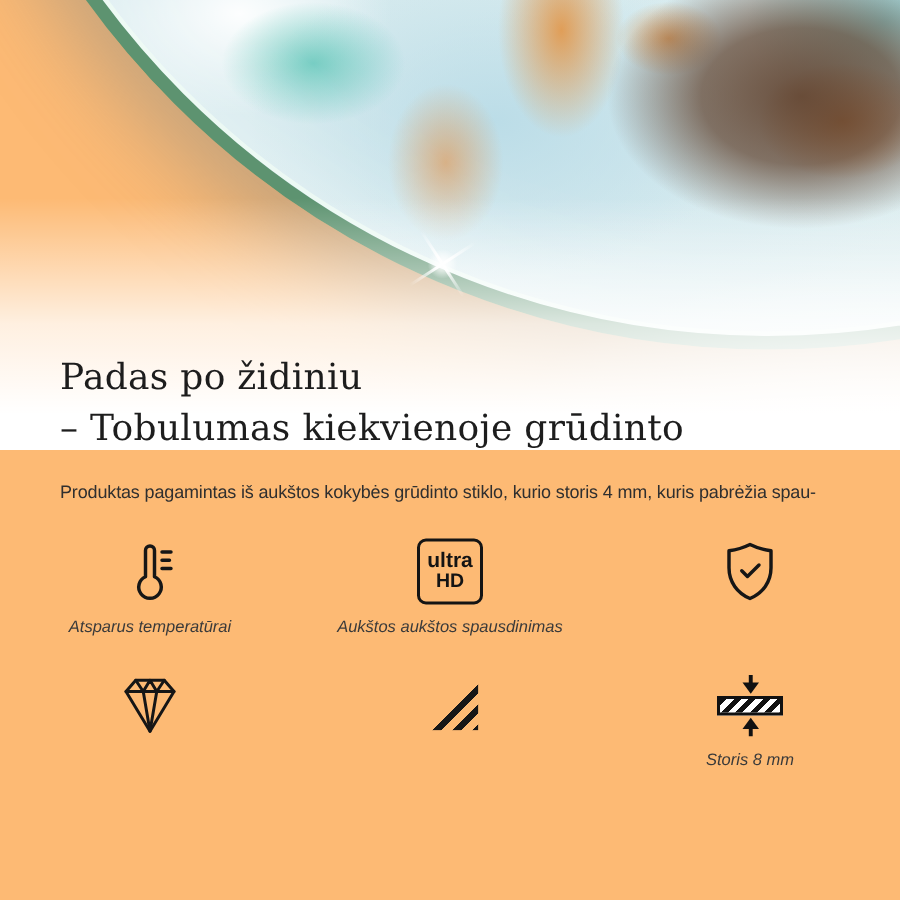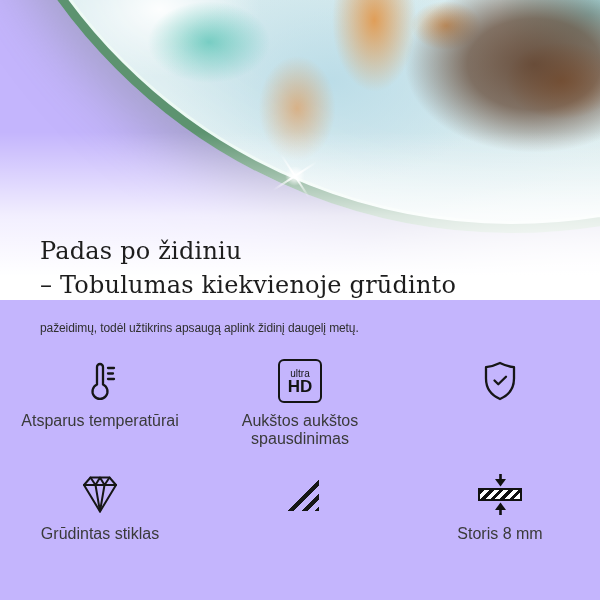--- a/index.html
+++ b/index.html
@@ -1,17 +1,17 @@
 <!DOCTYPE html>
 <html><head>
 <meta charset="utf-8">
 <style>
   html, body { margin:0; padding:0; background:#ffffff; }
   body { width:600px; height:600px; font-family:"Liberation Sans", sans-serif; }
-  .page { position:relative; width:600px; height:600px; overflow:hidden; background:#c4b5fd; }
+  .page { position:relative; width:600px; height:600px; overflow:hidden; background:#fdba74; }
 
   
   .hero { position:absolute; top:0; left:0; width:600px; height:300px; overflow:hidden; }
   .glass-disc {
     position:absolute; box-sizing:border-box;
     width:1120px; height:1120px; left:-48px; top:-887px;
     border-radius:50%;
     border:9px solid #5d9370;
     background:
       radial-gradient(190px 130px at 52% 85.5%, rgba(96,66,46,0.92) 0%, rgba(96,66,46,0.72) 35%, rgba(96,66,46,0) 68%),
@@ -54,31 +54,31 @@
     margin:0; font-family:"DejaVu Serif", serif; font-weight:400;
     font-size:24px; line-height:34px; color:#1d1d1d; letter-spacing:0.2px;
   }
   .desc { margin-top:13px; font-size:12px; line-height:26px; color:#2f2f2f; letter-spacing:-0.1px; }
   .desc .line { white-space:nowrap; }
 
   
   .features { display:grid; grid-template-columns:repeat(3,1fr); row-gap:22px; margin:16px -40px 0 -40px; }
   .feature { text-align:center; }
   .icon-slot { height:48px; display:flex; align-items:center; justify-content:center; }
-  .feature-label { margin-top:7px; font-size:16px; color:#3a3a3a; }
+  .feature-label { margin-top:7px; font-size:11px; color:#3a3a3a;font-style:italic; }
 
   .icon-stroke { stroke:#161616; stroke-width:2.3; fill:none; stroke-linecap:round; stroke-linejoin:round; }
   .icon-stroke-thin { stroke:#161616; stroke-width:2; fill:none; stroke-linecap:round; stroke-linejoin:round; }
 
   .uhd-box {
     width:44px; height:44px; box-sizing:border-box; border:2.5px solid #141414; border-radius:6px;
     display:flex; flex-direction:column; align-items:center; justify-content:center; color:#141414;
   }
-  .uhd-small { font-size:10px; font-weight:400; line-height:11px; }
-  .uhd-large { font-size:17px; font-weight:700; line-height:16px; }
+  .uhd-small { font-size:14px; font-weight:700; line-height:11px; }
+  .uhd-large { font-size:13px; font-weight:700; line-height:16px; }
 
   .stripes {
     width:38px; height:34px;
     background:repeating-linear-gradient(135deg, #161616 0px, #161616 4.2px, rgba(0,0,0,0) 4.2px, rgba(0,0,0,0) 9.6px);
     clip-path:polygon(0 100%, 100% 0, 100% 100%);
   }
 
   .thick { display:flex; flex-direction:column; align-items:center; gap:1px; }
   .thick .bar {
     width:44px; height:13px; box-sizing:border-box; border:2.2px solid #111111; background-color:#ffffff;
@@ -99,21 +99,21 @@
   </div>
 
   <div class="content">
 
     <h1 class="title">
       <span>Padas po židiniu</span><br>
       <span>– Tobulumas kiekvienoje grūdinto</span>
     </h1>
 
     <div class="desc">
-      <div class="line">pažeidimų, todėl užtikrins apsaugą aplink židinį daugelį metų.</div>
+      <div class="line">Produktas pagamintas iš aukštos kokybės grūdinto stiklo, kurio storis 4 mm, kuris pabrėžia spau-</div>
     </div>
 
     <div class="features">
 
       <div class="feature">
         <div class="icon-slot">
           <svg width="48" height="46" viewBox="0 0 48 46">
             <path class="icon-stroke" d="M21 26.5 V9 A3 3 0 0 1 27 9 V26.5 A7.5 7.5 0 1 1 21 26.5 Z"></path>
             <path class="icon-stroke" d="M32 10 h6 M32 15.5 h5 M32 21 h6"></path>
           </svg>
@@ -142,21 +142,20 @@
 
       <div class="feature">
         <div class="icon-slot">
           <svg width="48" height="46" viewBox="0 0 48 46">
             <path class="icon-stroke-thin" d="M8 14 L14.5 6.5 H33.5 L40 14 L24 40.5 Z"></path>
             <path class="icon-stroke-thin" d="M8 14 H40"></path>
             <path class="icon-stroke-thin" d="M14.5 6.5 L19.5 14 L24 6.5 L28.5 14 L33.5 6.5"></path>
             <path class="icon-stroke-thin" d="M19.5 14 L24 40.5 M28.5 14 L24 40.5"></path>
           </svg>
         </div>
-        <div class="feature-label">Grūdintas stiklas</div>
       </div>
 
       <div class="feature">
         <div class="icon-slot">
           <div class="stripes"></div>
         </div>
       </div>
 
       <div class="feature">
         <div class="icon-slot">

